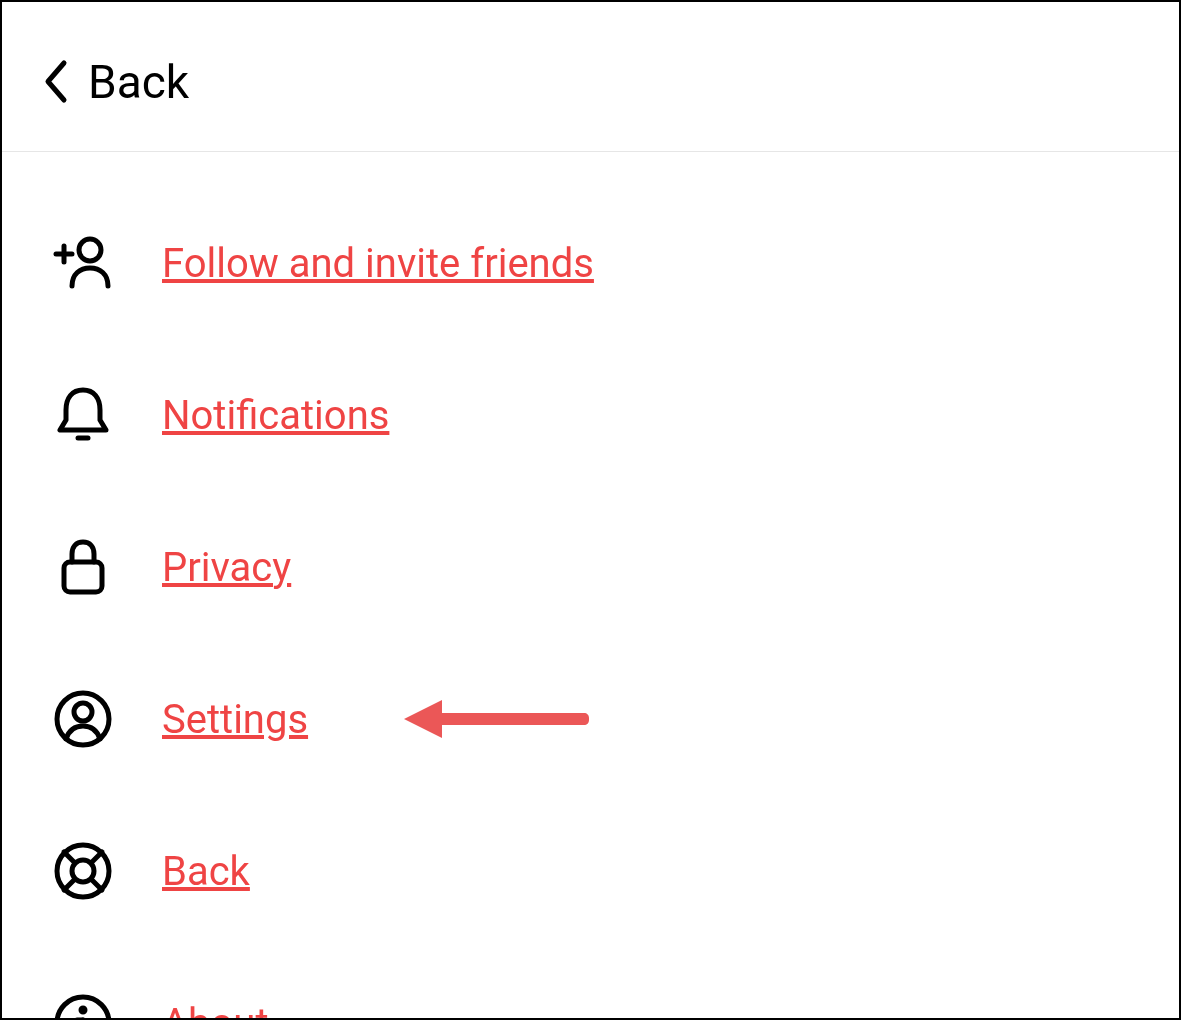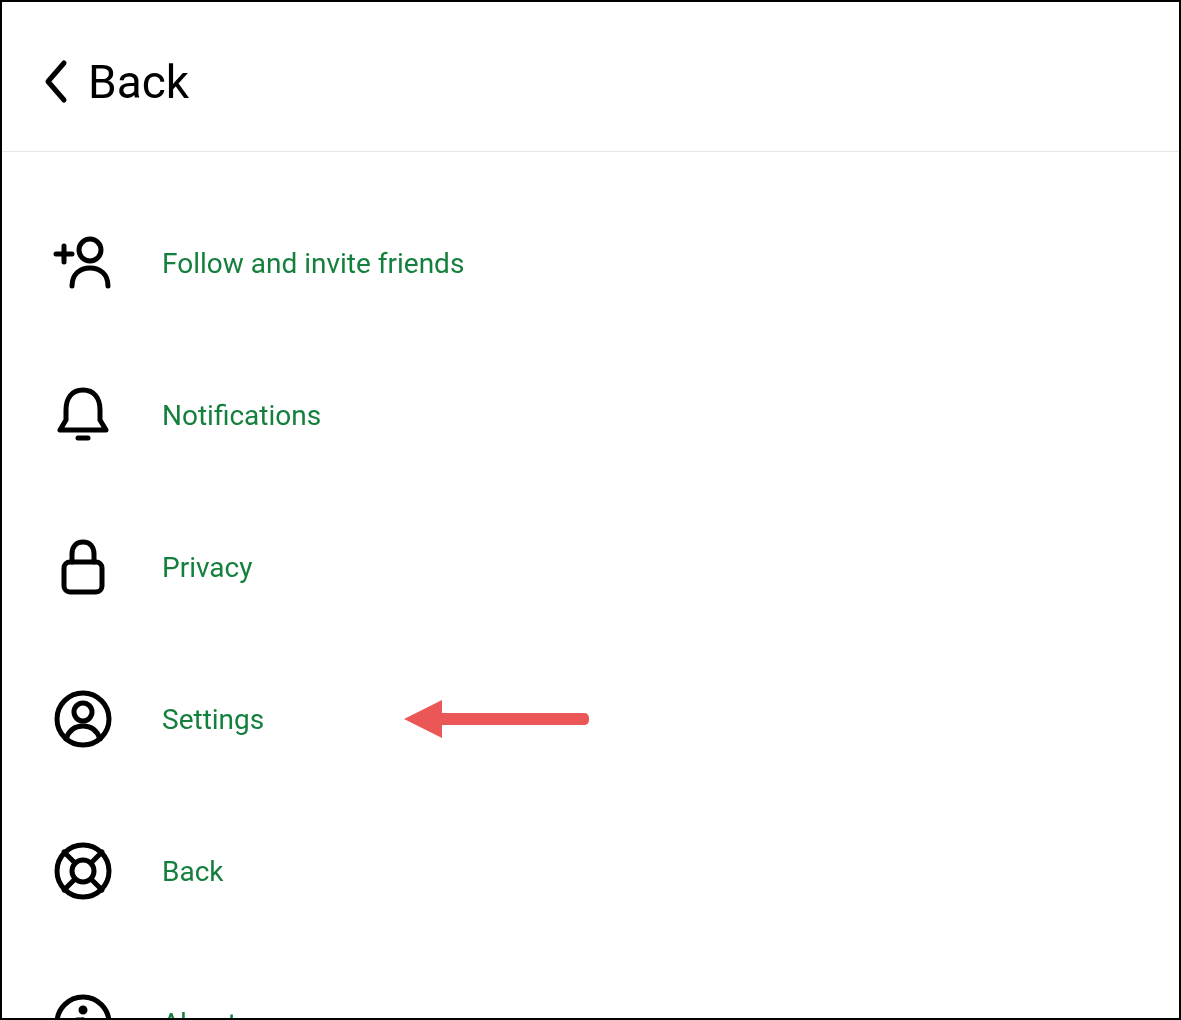--- a/index.html
+++ b/index.html
@@ -62,23 +62,24 @@
       height: 62px;
       display: flex;
       align-items: center;
       justify-content: center;
     }
     .item-icon svg {
       width: 100%;
       height: 100%;
     }
     .item-label {
-      font-size: 28px;
+      font-size: 40px;
       font-weight: 400;
-      color: #15803d;
+      color: #ef4444;
+      text-decoration: underline;
     }
     .arrow-annotation {
       position: absolute;
       left: 352px;
       top: 50%;
       transform: translateY(-50%);
       width: 185px;
       height: 42px;
       pointer-events: none;
     }

